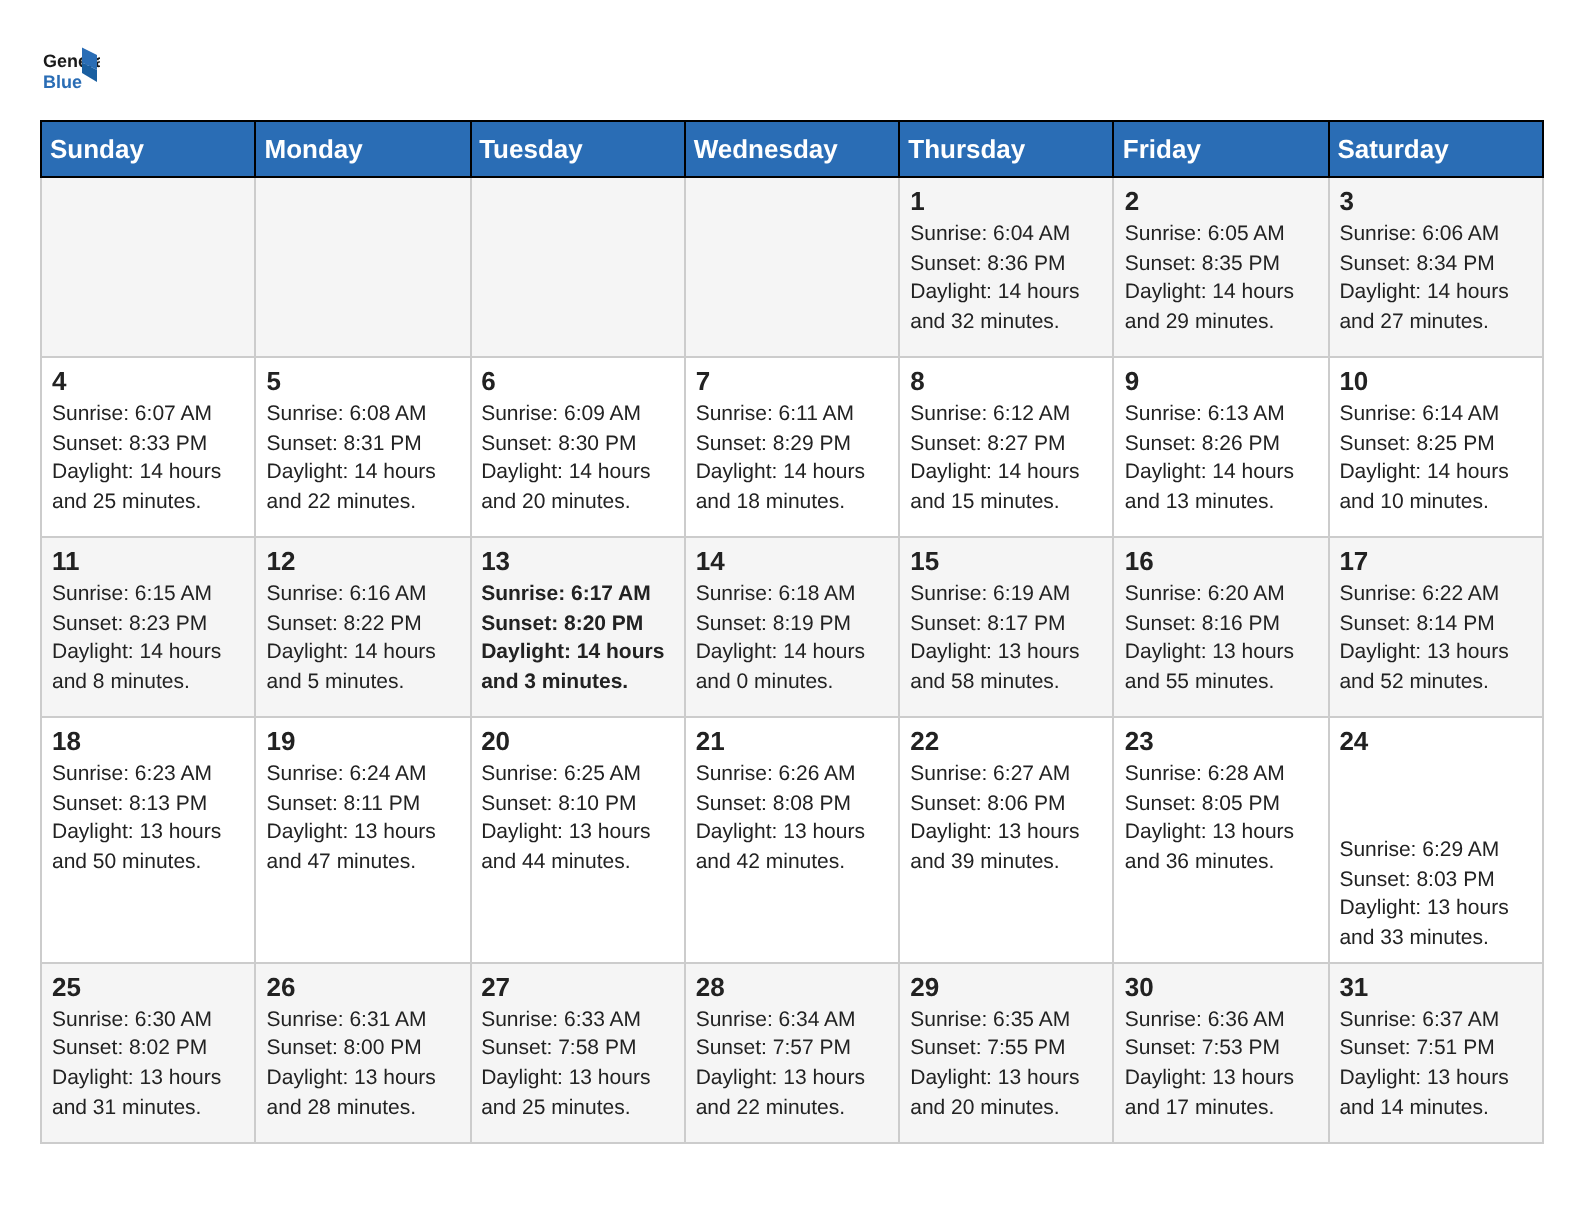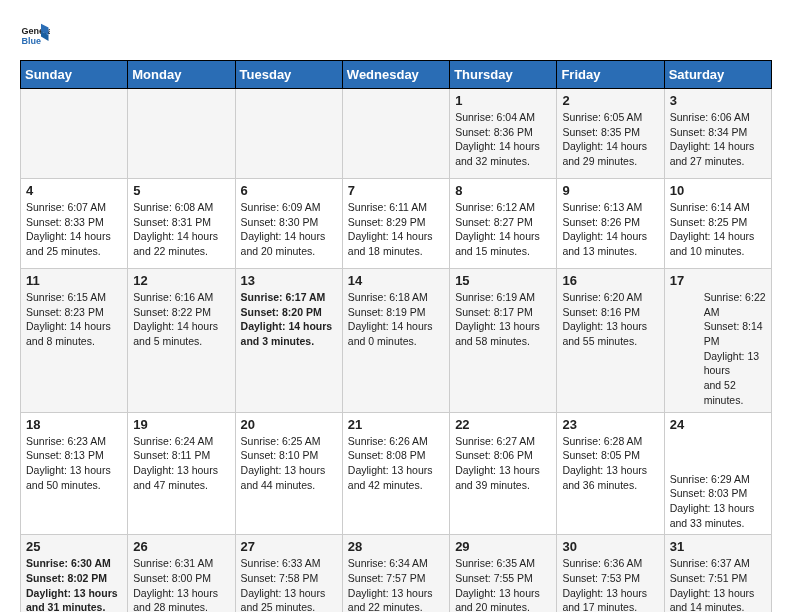--- a/index.html
+++ b/index.html
@@ -229,21 +229,21 @@
         </td>
         <td>
           <span class="day-num">16</span>
           <div class="day-info" style="white-space: pre-line;">Sunrise: 6:20 AM
 Sunset: 8:16 PM
 Daylight: 13 hours
 and 55 minutes.</div>
         </td>
         <td>
           <span class="day-num">17</span>
-          <div class="day-info" style="white-space: pre-line; margin-left: 34px;">Sunrise: 6:22 AM
+          <div class="day-info" style="white-space: pre-line;">Sunrise: 6:22 AM
 Sunset: 8:14 PM
 Daylight: 13 hours
 and 52 minutes.</div>
         </td>
       </tr>
       <tr>
         <td>
           <span class="day-num">18</span>
           <div class="day-info" style="white-space: pre-line;">Sunrise: 6:23 AM
 Sunset: 8:13 PM
@@ -289,21 +289,21 @@
           <span class="day-num">24</span>
           <div class="day-info" style="white-space: pre-line; margin-top: 40px;">Sunrise: 6:29 AM
 Sunset: 8:03 PM
 Daylight: 13 hours
 and 33 minutes.</div>
         </td>
       </tr>
       <tr>
         <td>
           <span class="day-num">25</span>
-          <div class="day-info" style="white-space: pre-line; font-weight: bold;">Sunrise: 6:30 AM
+          <div class="day-info" style="white-space: pre-line;">Sunrise: 6:30 AM
 Sunset: 8:02 PM
 Daylight: 13 hours
 and 31 minutes.</div>
         </td>
         <td>
           <span class="day-num">26</span>
           <div class="day-info" style="white-space: pre-line;">Sunrise: 6:31 AM
 Sunset: 8:00 PM
 Daylight: 13 hours
 and 28 minutes.</div>

